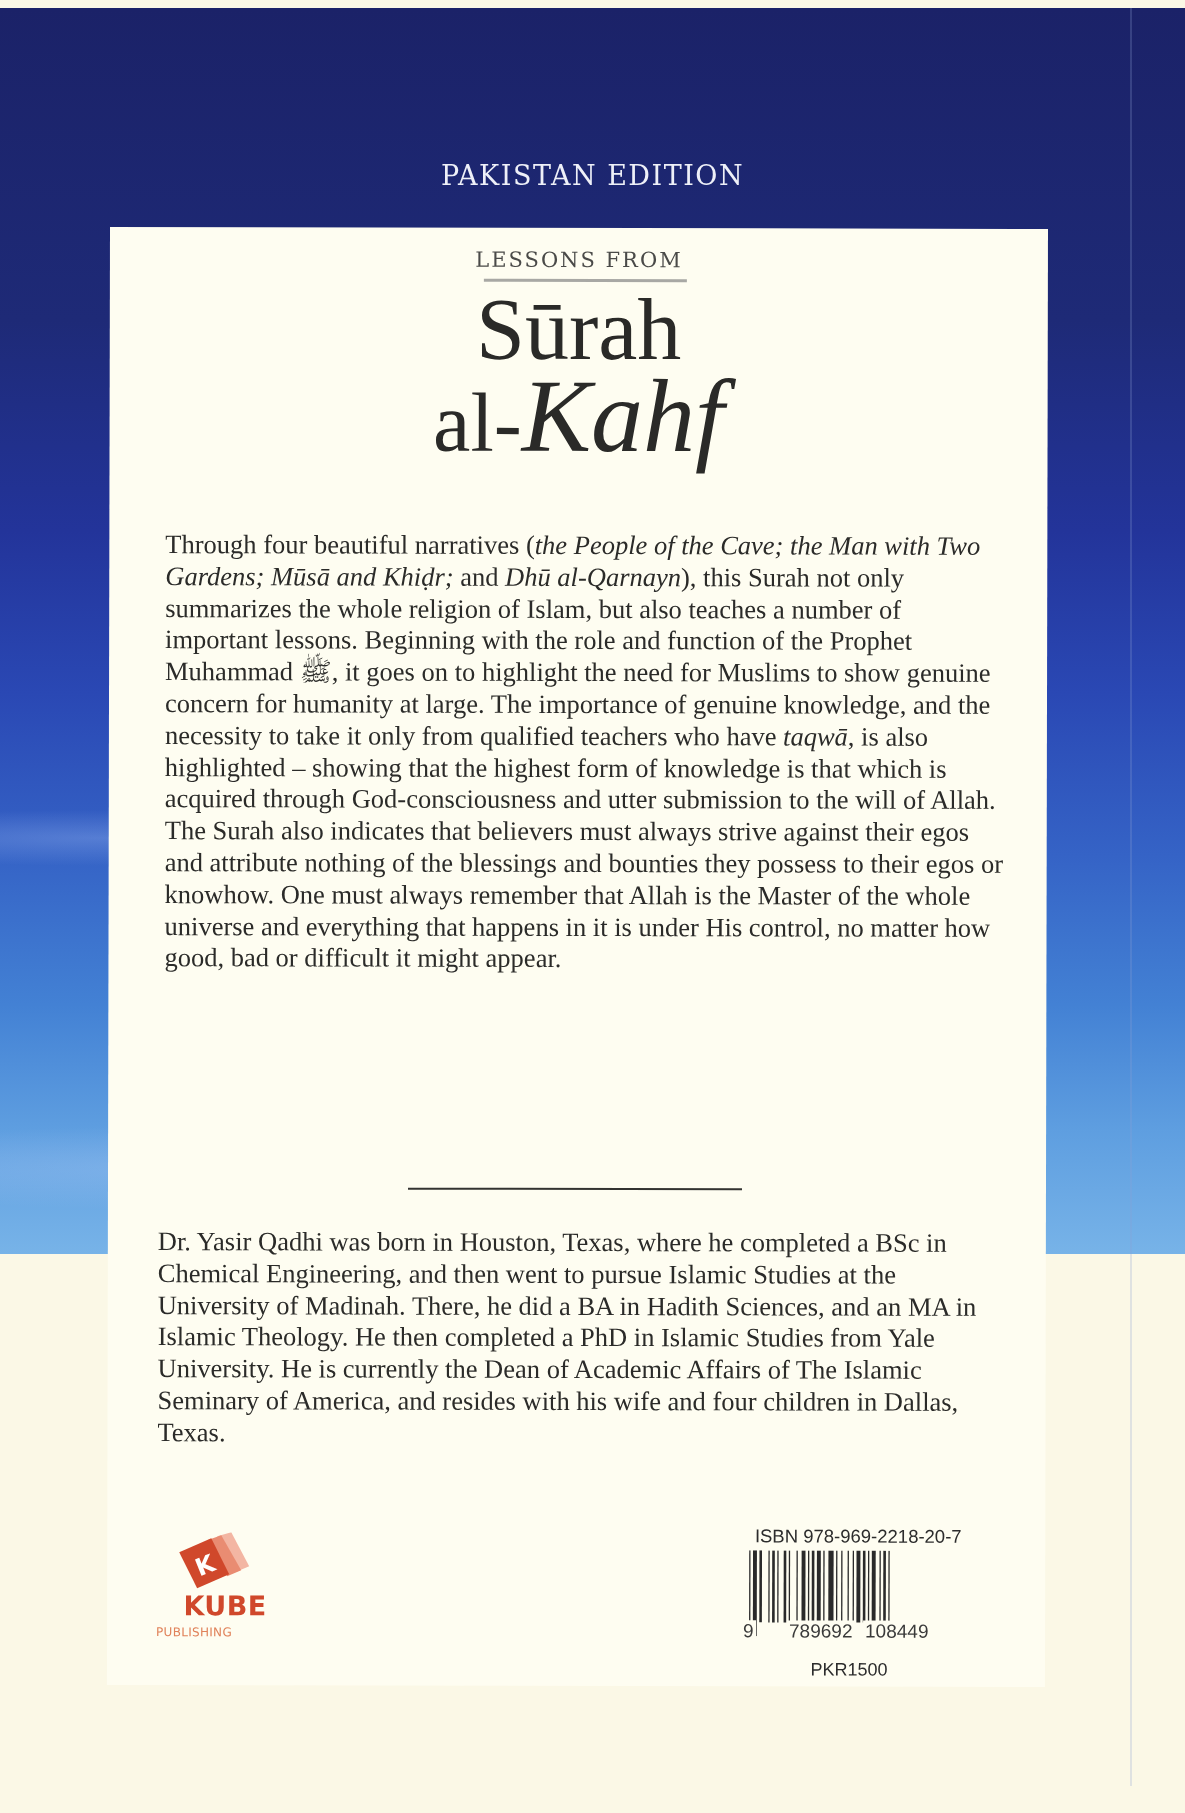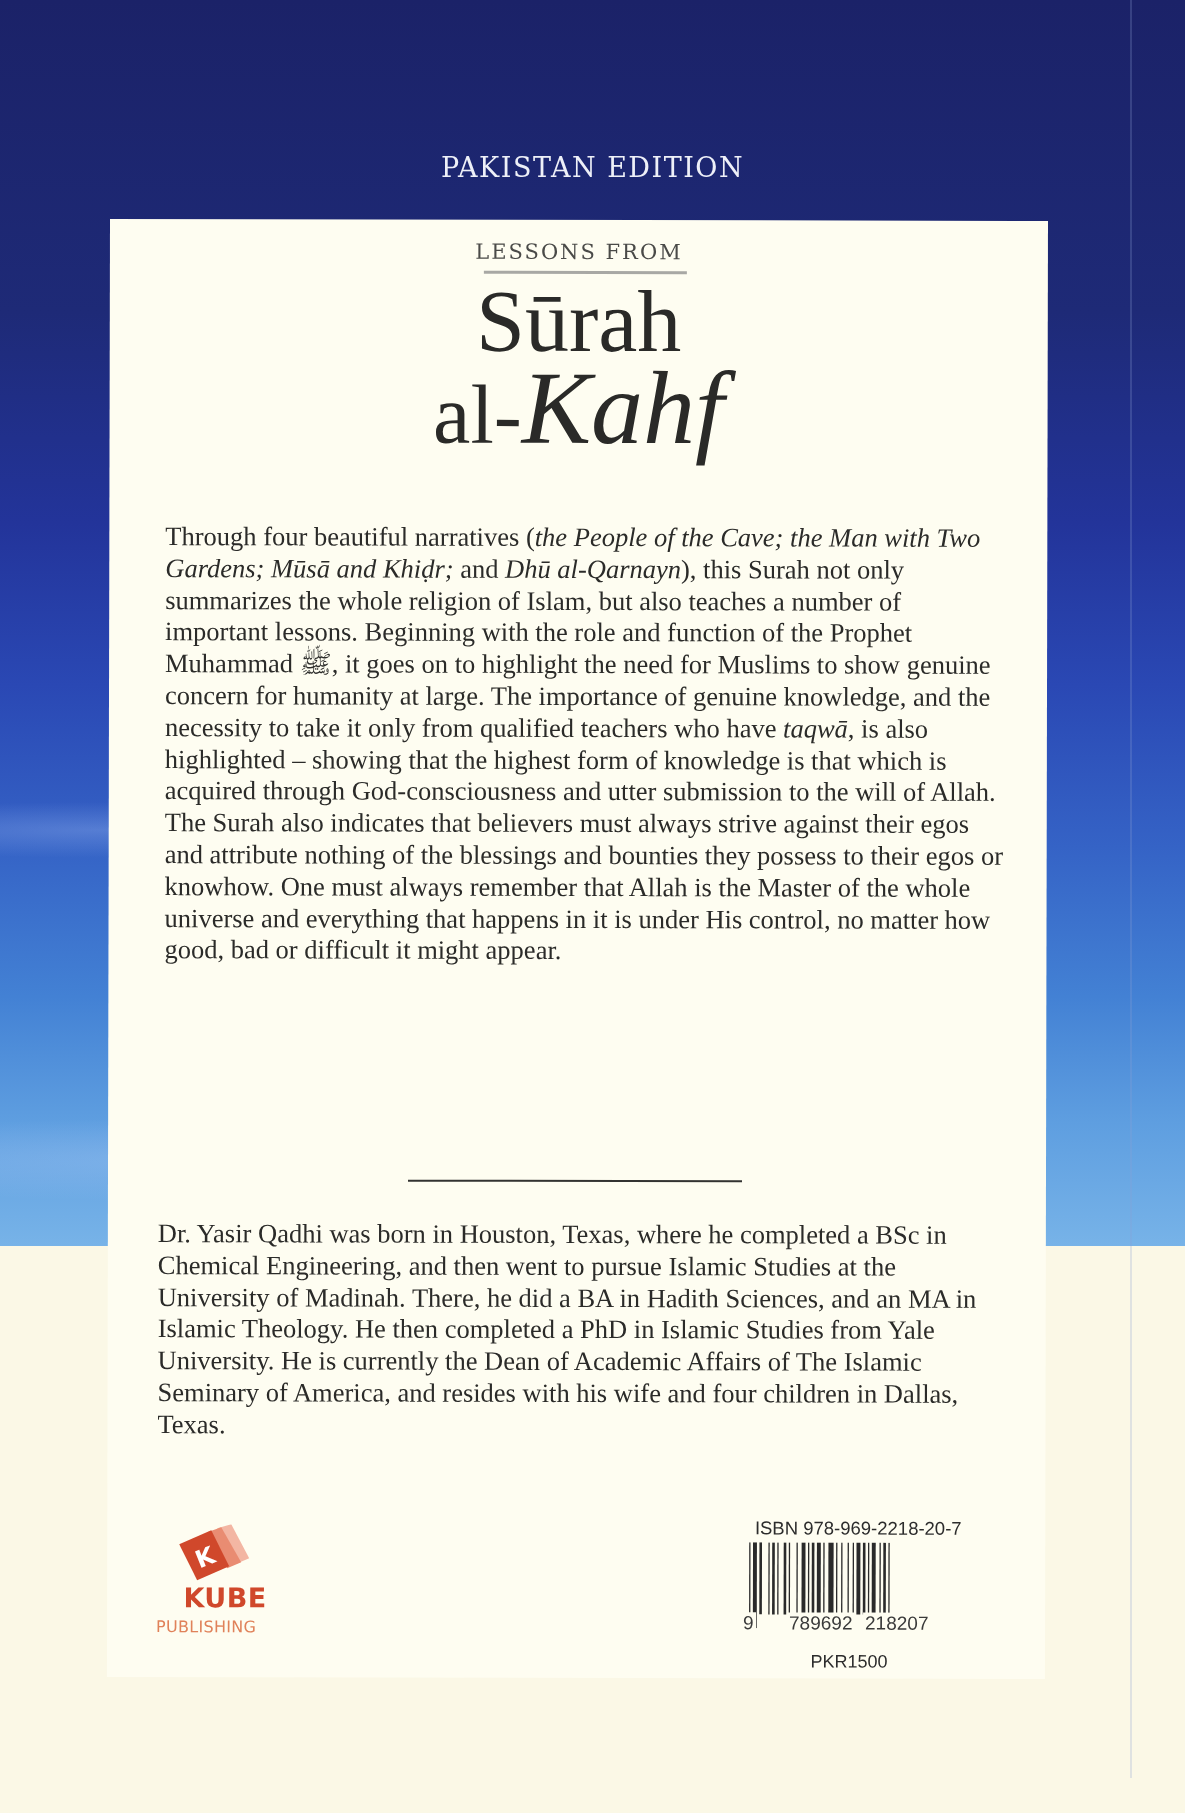--- a/index.html
+++ b/index.html
@@ -6,21 +6,21 @@
     body {
       width: 1185px;
       height: 1813px;
       position: relative;
       overflow: hidden;
       background: #fbf8e6;
       font-family: "Liberation Serif", serif;
     }
     .cover {
       position: absolute;
-      left: 0; top: 0;
+      left: 0; top: 8px;
       width: 1185px;
       height: 1246px;
       background:
         radial-gradient(ellipse 700px 60px at 200px 1160px, rgba(170,200,245,0.35), rgba(170,200,245,0) 70%),
         radial-gradient(ellipse 900px 70px at 600px 1730px, rgba(200,225,250,0.55), rgba(200,225,250,0) 70%),
         radial-gradient(ellipse 500px 40px at 100px 830px, rgba(150,180,240,0.35), rgba(150,180,240,0) 70%),
         linear-gradient(to bottom,
           #1b2268 0%,
           #1e2a77 25%,
           #23349a 42%,
@@ -137,21 +137,21 @@
       font-family: "DejaVu Sans", sans-serif;
       font-weight: bold;
       font-size: 27px;
       letter-spacing: 0.5px;
     }
     .kube-sub {
       position: absolute;
       left: 1px; top: 93px;
       color: #e0825a;
       font-family: "DejaVu Sans", sans-serif;
-      font-size: 16px;
+      font-size: 12px;
       letter-spacing: 0.3px;
     }
     .isbn-block {
       position: absolute;
       left: 610px;
       top: 1297px;
       width: 270px;
       text-align: center;
     }
     .isbn-label {
@@ -254,20 +254,20 @@
             <rect x="117.70000000000007" y="0" width="2.6" height="72" fill="#2a2a2a"></rect>
             <rect x="122.80000000000008" y="0" width="1.3" height="72" fill="#2a2a2a"></rect>
             <rect x="126.6000000000001" y="0" width="3.9000000000000004" height="72" fill="#2a2a2a"></rect>
             <rect x="134.30000000000007" y="0" width="1.3" height="72" fill="#2a2a2a"></rect>
             <rect x="138.10000000000008" y="0" width="2.6" height="86" fill="#2a2a2a"></rect>
             <rect x="143.20000000000007" y="0" width="1.3" height="86" fill="#2a2a2a"></rect>
           </svg>
         <div class="barcode-digits">
           <span style="left:0px;">9</span>
           <span style="left:26px;margin-left:20px;">789692</span>
-          <span style="left:122px;">218207</span>
+          <span style="left:122px;">108449</span>
         </div>
       </div>
       <div class="price">PKR1500</div>
     </div>
 
   </div>
 </div>
 
 </body></html>

